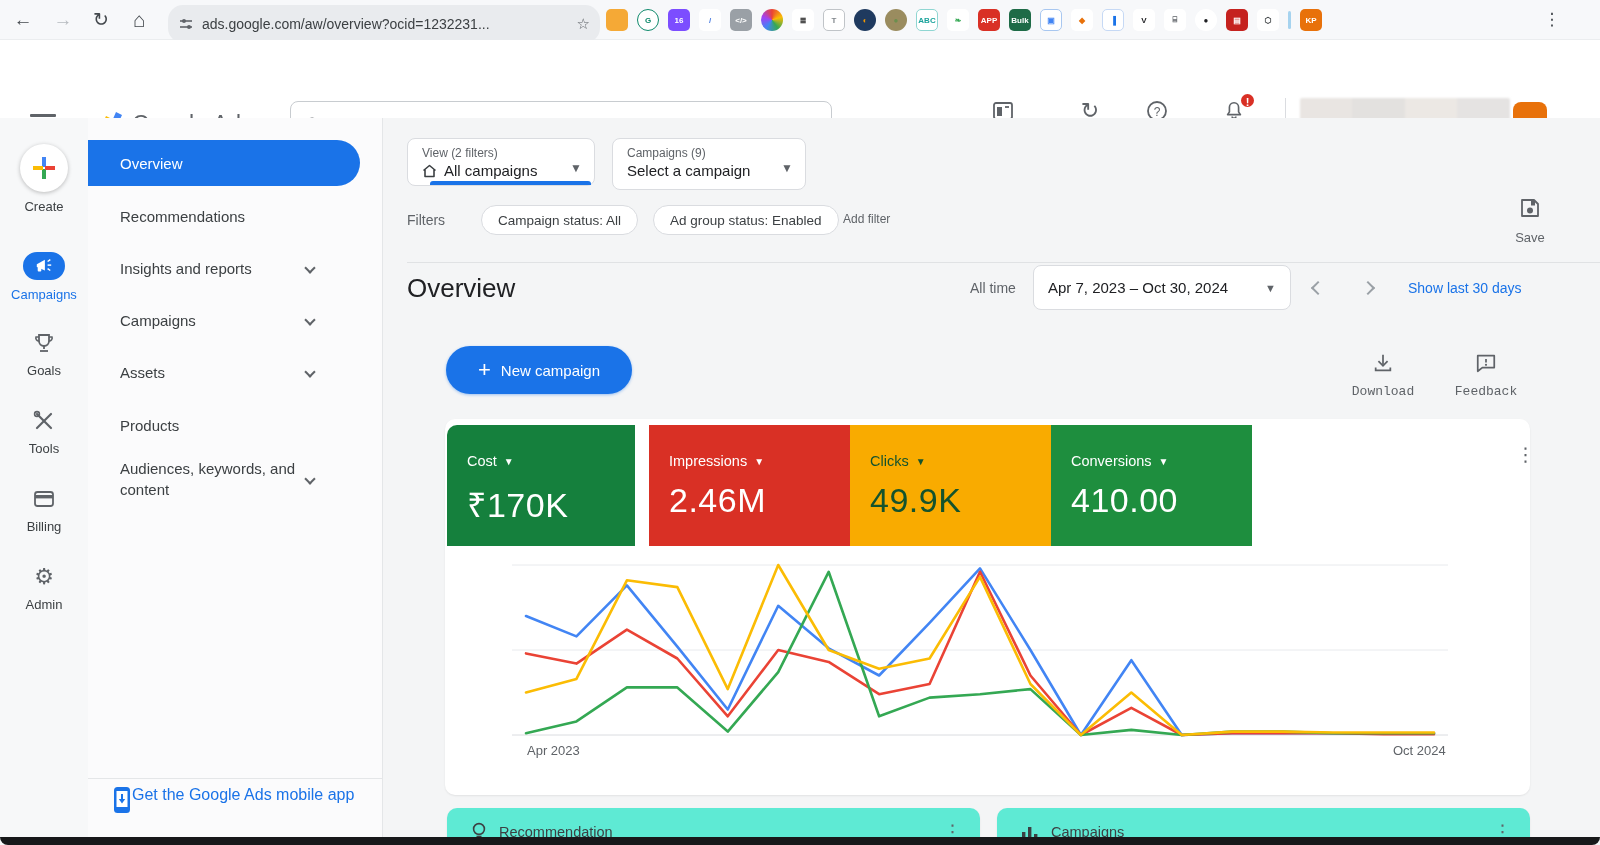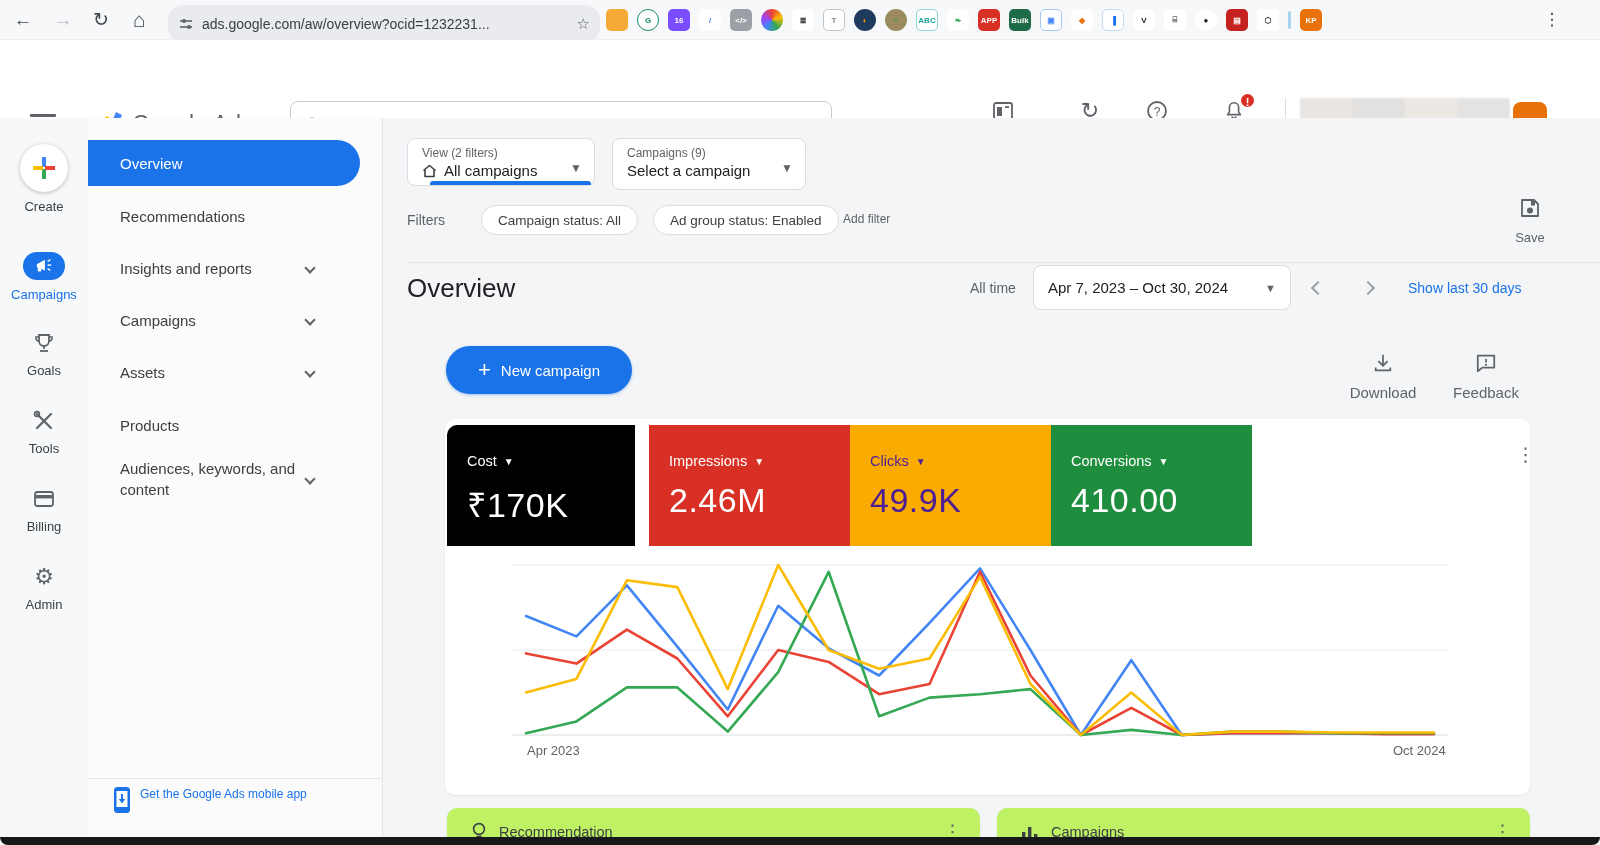--- a/index.html
+++ b/index.html
@@ -45,21 +45,21 @@
   .camp-pill { width:42px; height:28px; border-radius:15px; background:#1a73e8; margin:0 auto; display:flex; align-items:center; justify-content:center; }
   .rail-ic { height:26px; display:flex; align-items:center; justify-content:center; color:#5f6368; }
 
   
   .subnav { left:88px; top:118px; width:295px; height:727px; background:#fbfbfc; border-right:1px solid #e4e6e8; }
   .subnav-item { position:absolute; left:0; width:272px; height:46px; display:flex; align-items:center; padding-left:32px; font-size:15px; color:#3c4043; cursor:pointer; }
   .subnav-item.active { background:#1a73e8; color:#fff; border-radius:0 24px 24px 0; font-weight:500; }
   .chev { width:8px; height:8px; border-right:2px solid #5f6368; border-bottom:2px solid #5f6368; transform:rotate(45deg); position:absolute; right:46px; }
   .subnav-divider { left:88px; top:778px; width:294px; height:1px; background:#e4e6e8; }
   .mobile-link { left:112px; top:786px; width:250px; display:flex; cursor:pointer; }
-  .mobile-text { font-size:12px; color:#1a73e8; margin-left:8px; line-height:17px; }
+  .mobile-text { font-size:16px; color:#1a73e8; margin-left:0; line-height:17px; }
 
   
   .content-bg { left:383px; top:118px; width:1217px; height:727px; background:#f4f5f6; }
   .dd-box { position:absolute; background:#fff; border:1px solid #dadce0; border-radius:8px; cursor:pointer; }
   .dd-label { font-size:12px; color:#5f6368; margin:7px 0 2px 14px; }
   .dd-value { font-size:15px; color:#202124; font-weight:500; margin-left:14px; display:flex; align-items:center; gap:7px; }
   .dd-caret { position:absolute; right:12px; top:22px; color:#5f6368; font-size:12px; }
   .view-underline { position:absolute; left:22px; right:3px; bottom:0; height:4px; background:#1a73e8; border-radius:3px 3px 0 0; }
   .filters-label { font-size:14px; color:#5f6368; }
   .chip { position:absolute; height:30px; border:1px solid #dadce0; border-radius:16px; background:#fff; display:flex; align-items:center; padding:0 16px; font-size:13.5px; font-weight:500; color:#3c4043; cursor:pointer; }
@@ -70,30 +70,30 @@
 
   .page-title { font-size:26px; color:#202124; }
   .alltime { font-size:14px; color:#5f6368; }
   .date-box { left:1033px; top:265px; width:258px; height:45px; background:#fff; border:1px solid #dadce0; border-radius:8px; display:flex; align-items:center; padding:0 14px; cursor:pointer; }
   .date-text { font-size:15px; color:#202124; flex:1; }
   .arrow-chev { width:10px; height:10px; border-right:2px solid #9aa0a6; border-bottom:2px solid #9aa0a6; cursor:pointer; }
   .show-last { font-size:14px; font-weight:500; color:#1a73e8; cursor:pointer; }
 
   .new-campaign { left:446px; top:346px; width:186px; height:48px; background:#1a73e8; border-radius:24px; color:#fff; display:flex; align-items:center; justify-content:center; gap:10px; font-size:15px; font-weight:500; cursor:pointer; box-shadow:0 1px 3px rgba(26,115,232,.4); }
   .mini-action { position:absolute; width:80px; text-align:center; cursor:pointer; }
-  .mini-action .lb { font-size:15px; color:#5f6368; margin-top:6px; }
+  .mini-action .lb { font-size:13px; color:#5f6368; margin-top:6px;font-family:Liberation Mono, monospace; }
 
   .chart-card { left:445px; top:419px; width:1085px; height:376px; background:#fff; border-radius:10px; box-shadow:0 1px 2px rgba(0,0,0,.08); }
   .metric-card { position:absolute; top:6px; height:121px; padding:28px 0 0 20px; color:#fff; cursor:pointer; }
   .metric-label { font-size:14.5px; display:flex; align-items:center; gap:7px; }
   .metric-value { font-size:34px; margin-top:12px; letter-spacing:.5px; }
   .kebab { color:#5f6368; font-size:19px; letter-spacing:0; cursor:pointer; line-height:8px; }
   .axis-label { position:absolute; font-size:13px; color:#5f6368; }
 
-  .panel { position:absolute; top:808px; width:533px; height:37px; background:#bef264; border-radius:10px 10px 0 0; box-shadow:0 1px 2px rgba(0,0,0,.08); }
+  .panel { position:absolute; top:808px; width:533px; height:37px; background:#5eead4; border-radius:10px 10px 0 0; box-shadow:0 1px 2px rgba(0,0,0,.08); }
   .panel-head { display:flex; align-items:center; height:37px; padding:10px 18px 0 24px; }
   .panel-title { font-size:14.5px; color:#3c4043; margin-left:12px; flex:1; }
   .bottom-strip { left:0; top:837px; width:1600px; height:8px; background:#17181a; border-radius:0 0 9px 9px; }
 </style>
 </head>
 <body>
 
 <div class="stage">
 
   <div class="abs browser-bar">
@@ -364,35 +364,35 @@
   <div class="mini-action" style="left:1446px;top:352px;">
     <svg width="22" height="22" viewBox="0 0 24 24">
       <path d="M3 4 H21 V17 H8 L3 21 Z" fill="none" stroke="#5f6368" stroke-width="1.9" stroke-linejoin="round"></path>
       <line x1="12" y1="7.5" x2="12" y2="11.5" stroke="#5f6368" stroke-width="1.9"></line>
       <circle cx="12" cy="14" r="1.2" fill="#5f6368"></circle>
     </svg>
     <div class="lb">Feedback</div>
   </div>
 
   <div class="abs chart-card">
-    <div class="metric-card" style="left: 2px; width: 188px; border-radius: 10px 0px 0px; background: #000000; color: rgb(255, 255, 255);" id="metric-0">
+    <div class="metric-card" style="left: 2px; width: 188px; border-radius: 10px 0px 0px; background: #15803d; color: rgb(255, 255, 255);" id="metric-0">
       <div class="metric-label">
           <span>Cost</span>
           <span style="font-size:10px;">▼</span>
         </div>
       <div class="metric-value">₹170K</div>
     </div>
     <div class="metric-card" style="left: 204px; width: 201px; background: rgb(217, 48, 37); color: rgb(255, 255, 255);" id="metric-1">
       <div class="metric-label">
           <span>Impressions</span>
           <span style="font-size:10px;">▼</span>
         </div>
       <div class="metric-value">2.46M</div>
     </div>
-    <div class="metric-card" style="left: 405px; width: 201px; background: rgb(249, 171, 0); color: #4c1d95;" id="metric-2">
+    <div class="metric-card" style="left: 405px; width: 201px; background: rgb(249, 171, 0); color: #14532d;" id="metric-2">
       <div class="metric-label">
           <span>Clicks</span>
           <span style="font-size:10px;">▼</span>
         </div>
       <div class="metric-value">49.9K</div>
     </div>
     <div class="metric-card" style="left: 606px; width: 201px; background: rgb(30, 142, 62); color: rgb(255, 255, 255);" id="metric-3">
       <div class="metric-label">
           <span>Conversions</span>
           <span style="font-size:10px;">▼</span>

